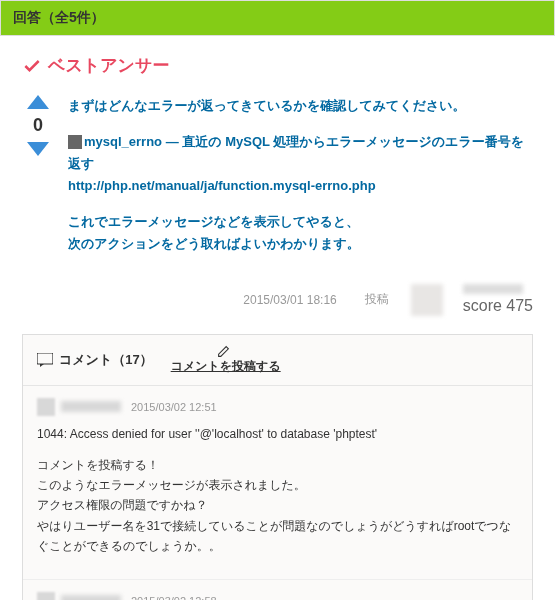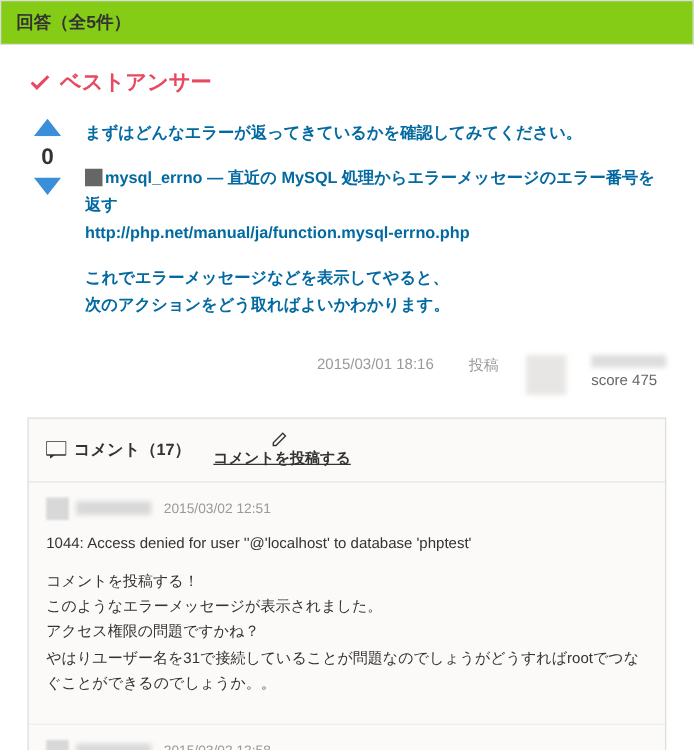--- a/index.html
+++ b/index.html
@@ -8,25 +8,25 @@
 .content { padding: 18px 22px; }
 .best-answer { display: flex; align-items: center; color: #e84860; font-size: 17px; font-weight: bold; margin-bottom: 18px; }
 .best-answer svg { margin-right: 6px; }
 .answer-body { display: flex; }
 .vote-col { width: 32px; display: flex; flex-direction: column; align-items: center; margin-right: 14px; }
 .vote-arrow { cursor: pointer; }
 .vote-score { font-size: 18px; font-weight: bold; margin: 6px 0; }
 .answer-text { flex: 1; font-size: 13px; line-height: 1.7; color: #0369a1; font-weight: bold; }
 .answer-text p { margin-bottom: 14px; }
 .icon-tag { display: inline-block; width: 14px; height: 14px; background: #666; vertical-align: middle; margin-right: 2px; position: relative; top: -1px; }
-.meta-row { display: flex; justify-content: flex-end; margin-top: 14px; font-size: 12px; color: #999; gap: 12px; }
+.meta-row { display: flex; justify-content: flex-end; align-items: center; margin-top: 14px; font-size: 12px; color: #999; gap: 12px; }
 .meta-avatar { width: 32px; height: 32px; background: #e8e6e4; margin-left: 10px; filter: blur(2px); }
 .meta-user { margin-left: 8px; }
 .meta-user .name { width: 60px; height: 10px; background: #ddd; filter: blur(2px); margin-bottom: 3px; }
-.meta-user .score { color: #666; font-size: 12px; }
+.meta-user .score { color: #666; font-size: 16px; }
 .comments-box { border: 1px solid #ddd; margin-top: 18px; background: #fbfaf9; }
 .comments-header { display: flex; align-items: center; padding: 10px 14px; border-bottom: 1px solid #e5e5e5; font-size: 13px; }
 .comments-header .title { font-weight: bold; margin-left: 6px; }
 .comments-header .post-link { margin-left: 18px; display: flex; align-items: center; color: #333; font-weight: bold; text-decoration: underline; cursor: pointer; font-size: 12px; flex-direction: column; }
 .comments-header .post-link svg { margin-right: 4px; }
 .comment { padding: 12px 14px; border-bottom: 1px solid #eee; font-size: 12px; line-height: 1.7; color: #333; }
 .comment:last-child { border-bottom: none; }
 .comment-head { display: flex; align-items: center; margin-bottom: 8px; }
 .comment-avatar { width: 18px; height: 18px; background: #d8d8d8; margin-right: 6px; filter: blur(1px); }
 .comment-name { width: 60px; height: 11px; background: #d8d8d8; filter: blur(2px); margin-right: 10px; }

